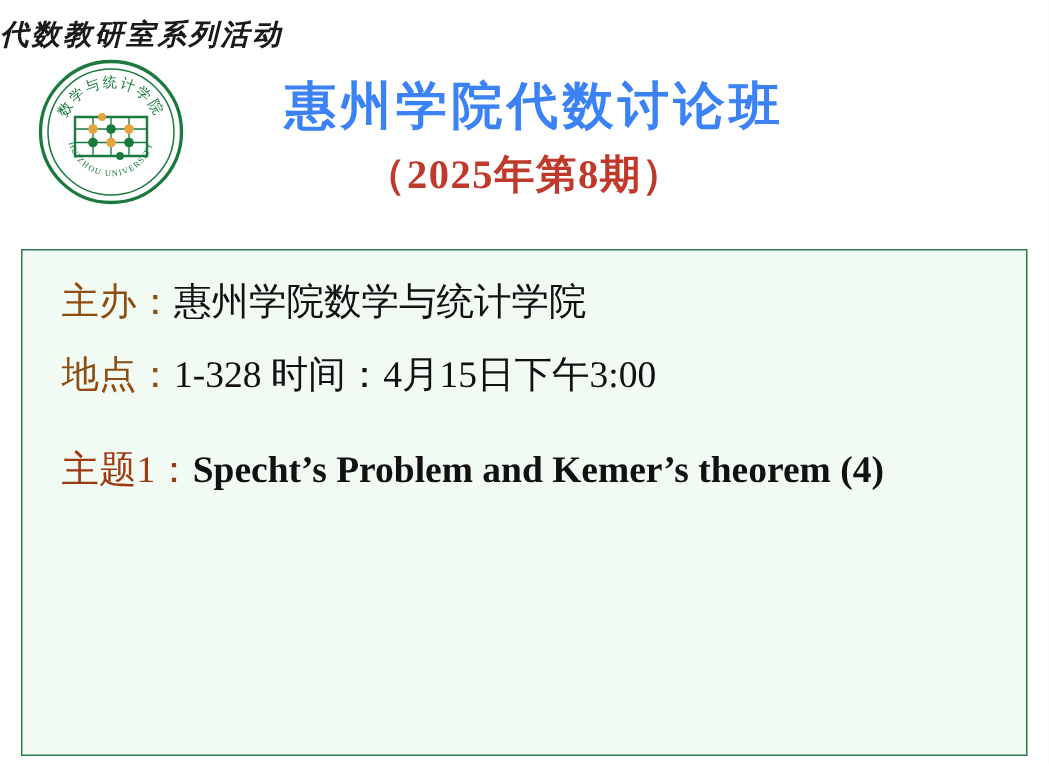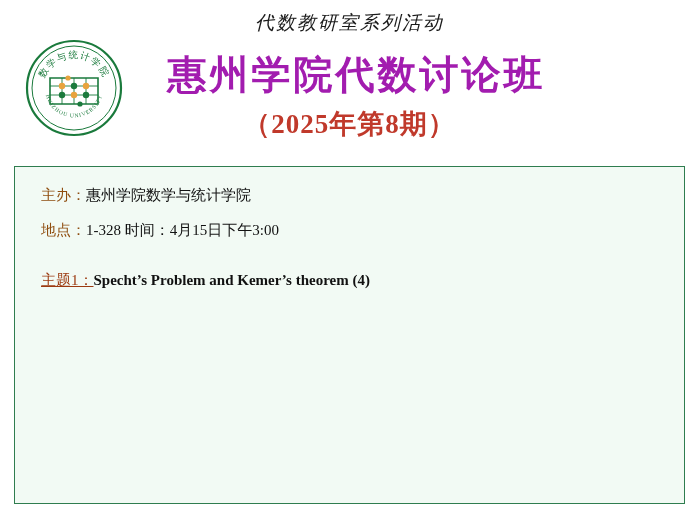--- a/index.html
+++ b/index.html
@@ -22,35 +22,35 @@
     box-sizing: border-box;
   }
 
   
   .header {
     position: relative;
     height: 160px;
   }
 
   .subtitle-top {
-    text-align: center;
+    text-align: left;
     font-size: 19px;
     color: #1a1a1a;
     font-family: "Liberation Serif", "DejaVu Serif", serif;
     font-style: italic;
     letter-spacing: 2px;
     padding-top: 10px;
-    font-weight: 400;
+    font-weight: 700;
   }
 
   .main-title {
     text-align: center;
-    font-size: 39px;
+    font-size: 34px;
     font-weight: bold;
-    color: #a21caf;
+    color: #3b82f6;
     letter-spacing: 3px;
     margin-top: 12px;
     font-family: "Liberation Serif", "DejaVu Serif", serif;
     padding-left: 14px;
   }
 
   .issue-line {
     text-align: center;
     font-size: 27px;
     font-weight: bold;
@@ -76,37 +76,36 @@
     top: 166px;
     width: 671px;
     height: 338px;
     border: 1.5px solid #2f7d4f;
     background: #f2faf4;
     box-sizing: border-box;
     padding: 18px 26px 0 26px;
   }
 
   .line {
-    font-size: 15px;
+    font-size: 25px;
     color: #1d1d1d;
     margin-bottom: 15px;
     line-height: 1.35;
     white-space: nowrap;
     font-family: "Liberation Serif", "DejaVu Serif", serif;
   }
 
   .label {
     color: #8f4d0f;
     font-weight: 500;
   }
 
   .label-red {
     color: #9c3a10;
     font-weight: 500;
-    text-decoration: underline;
   }
 
   .value {
     color: #111111;
   }
 
   .topic-title {
     font-weight: bold;
     color: #111111;
   }

